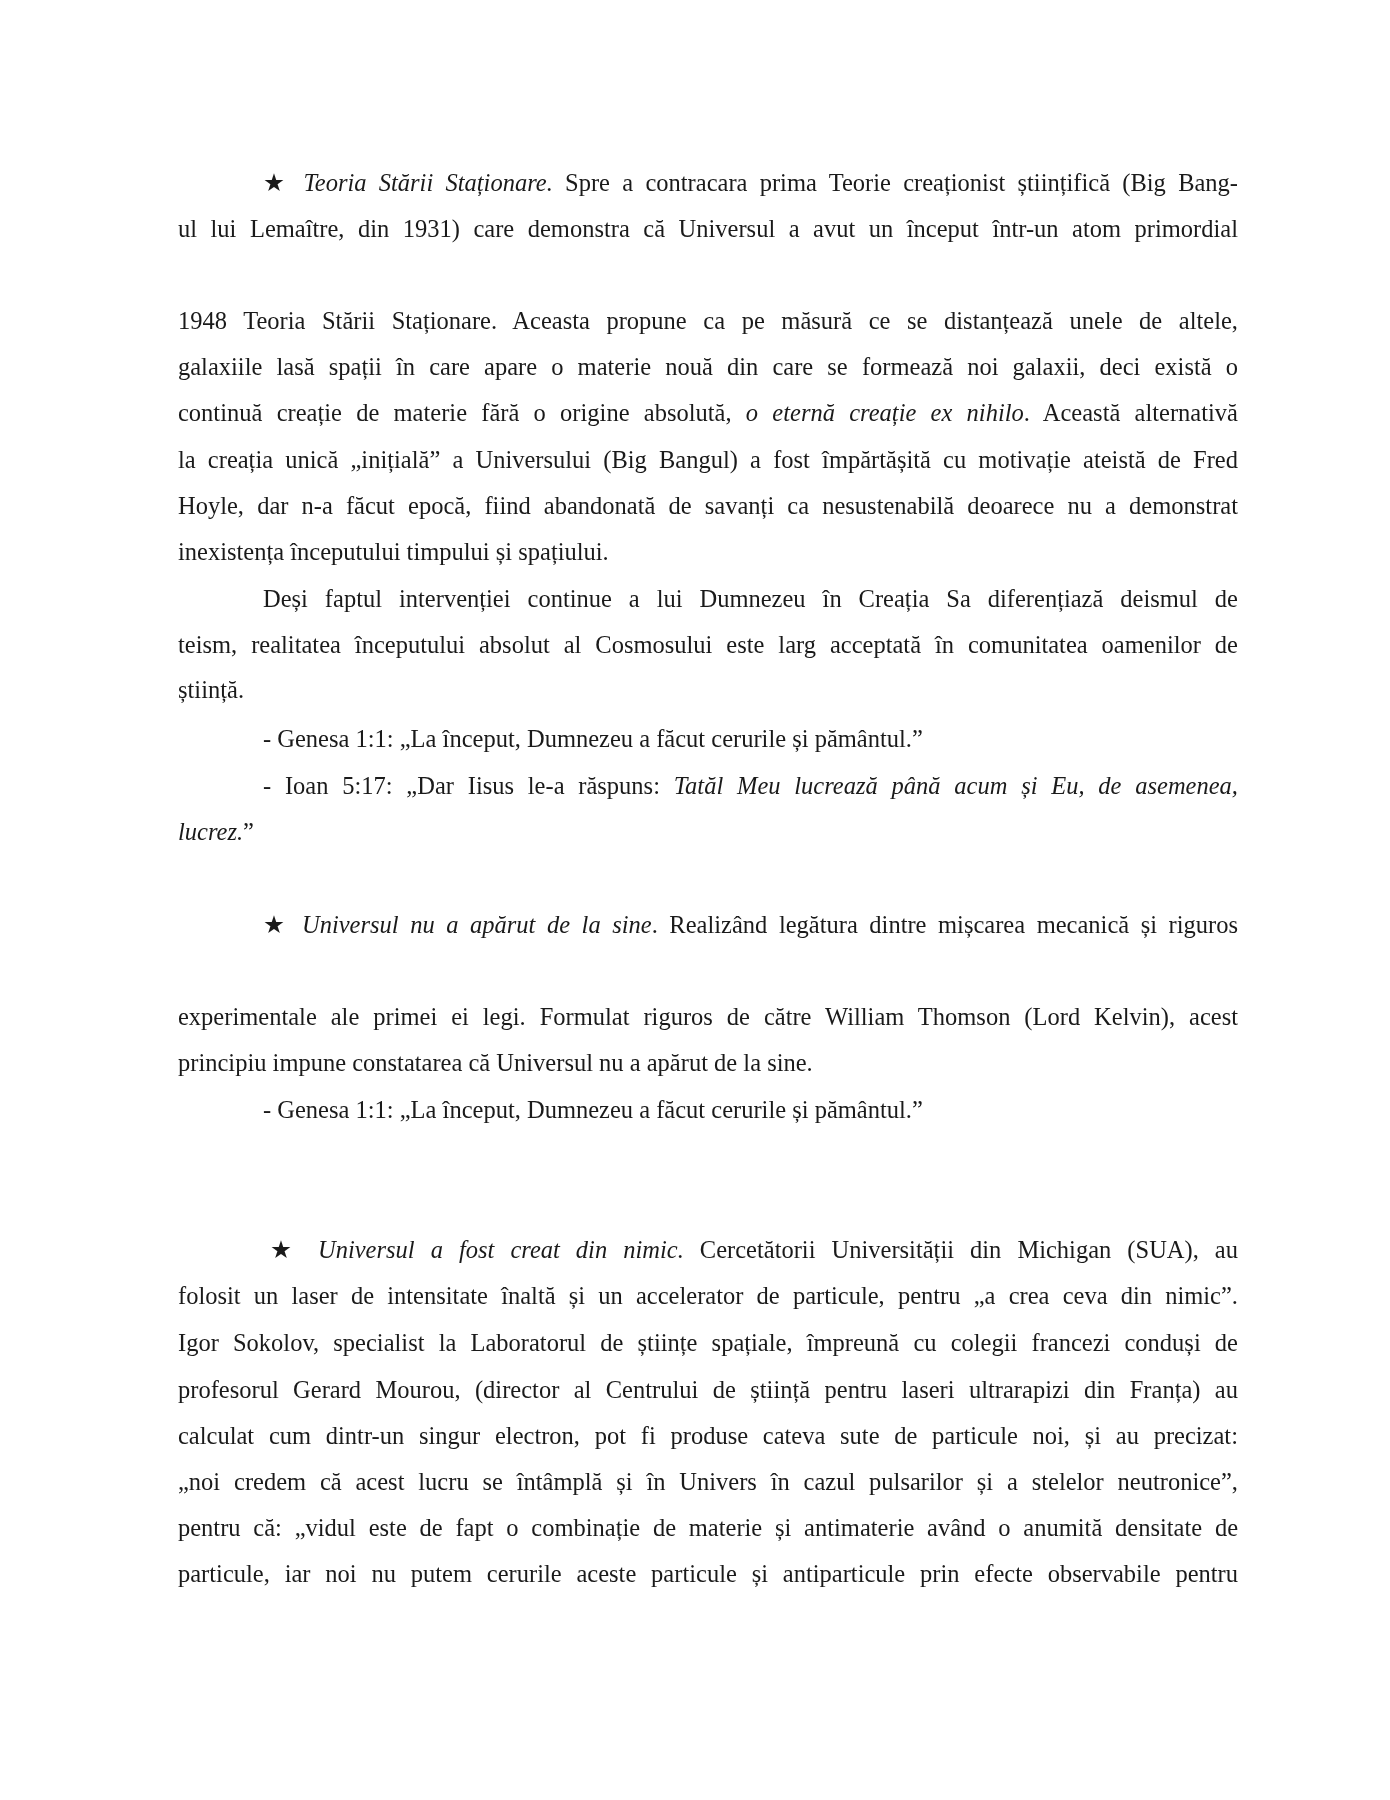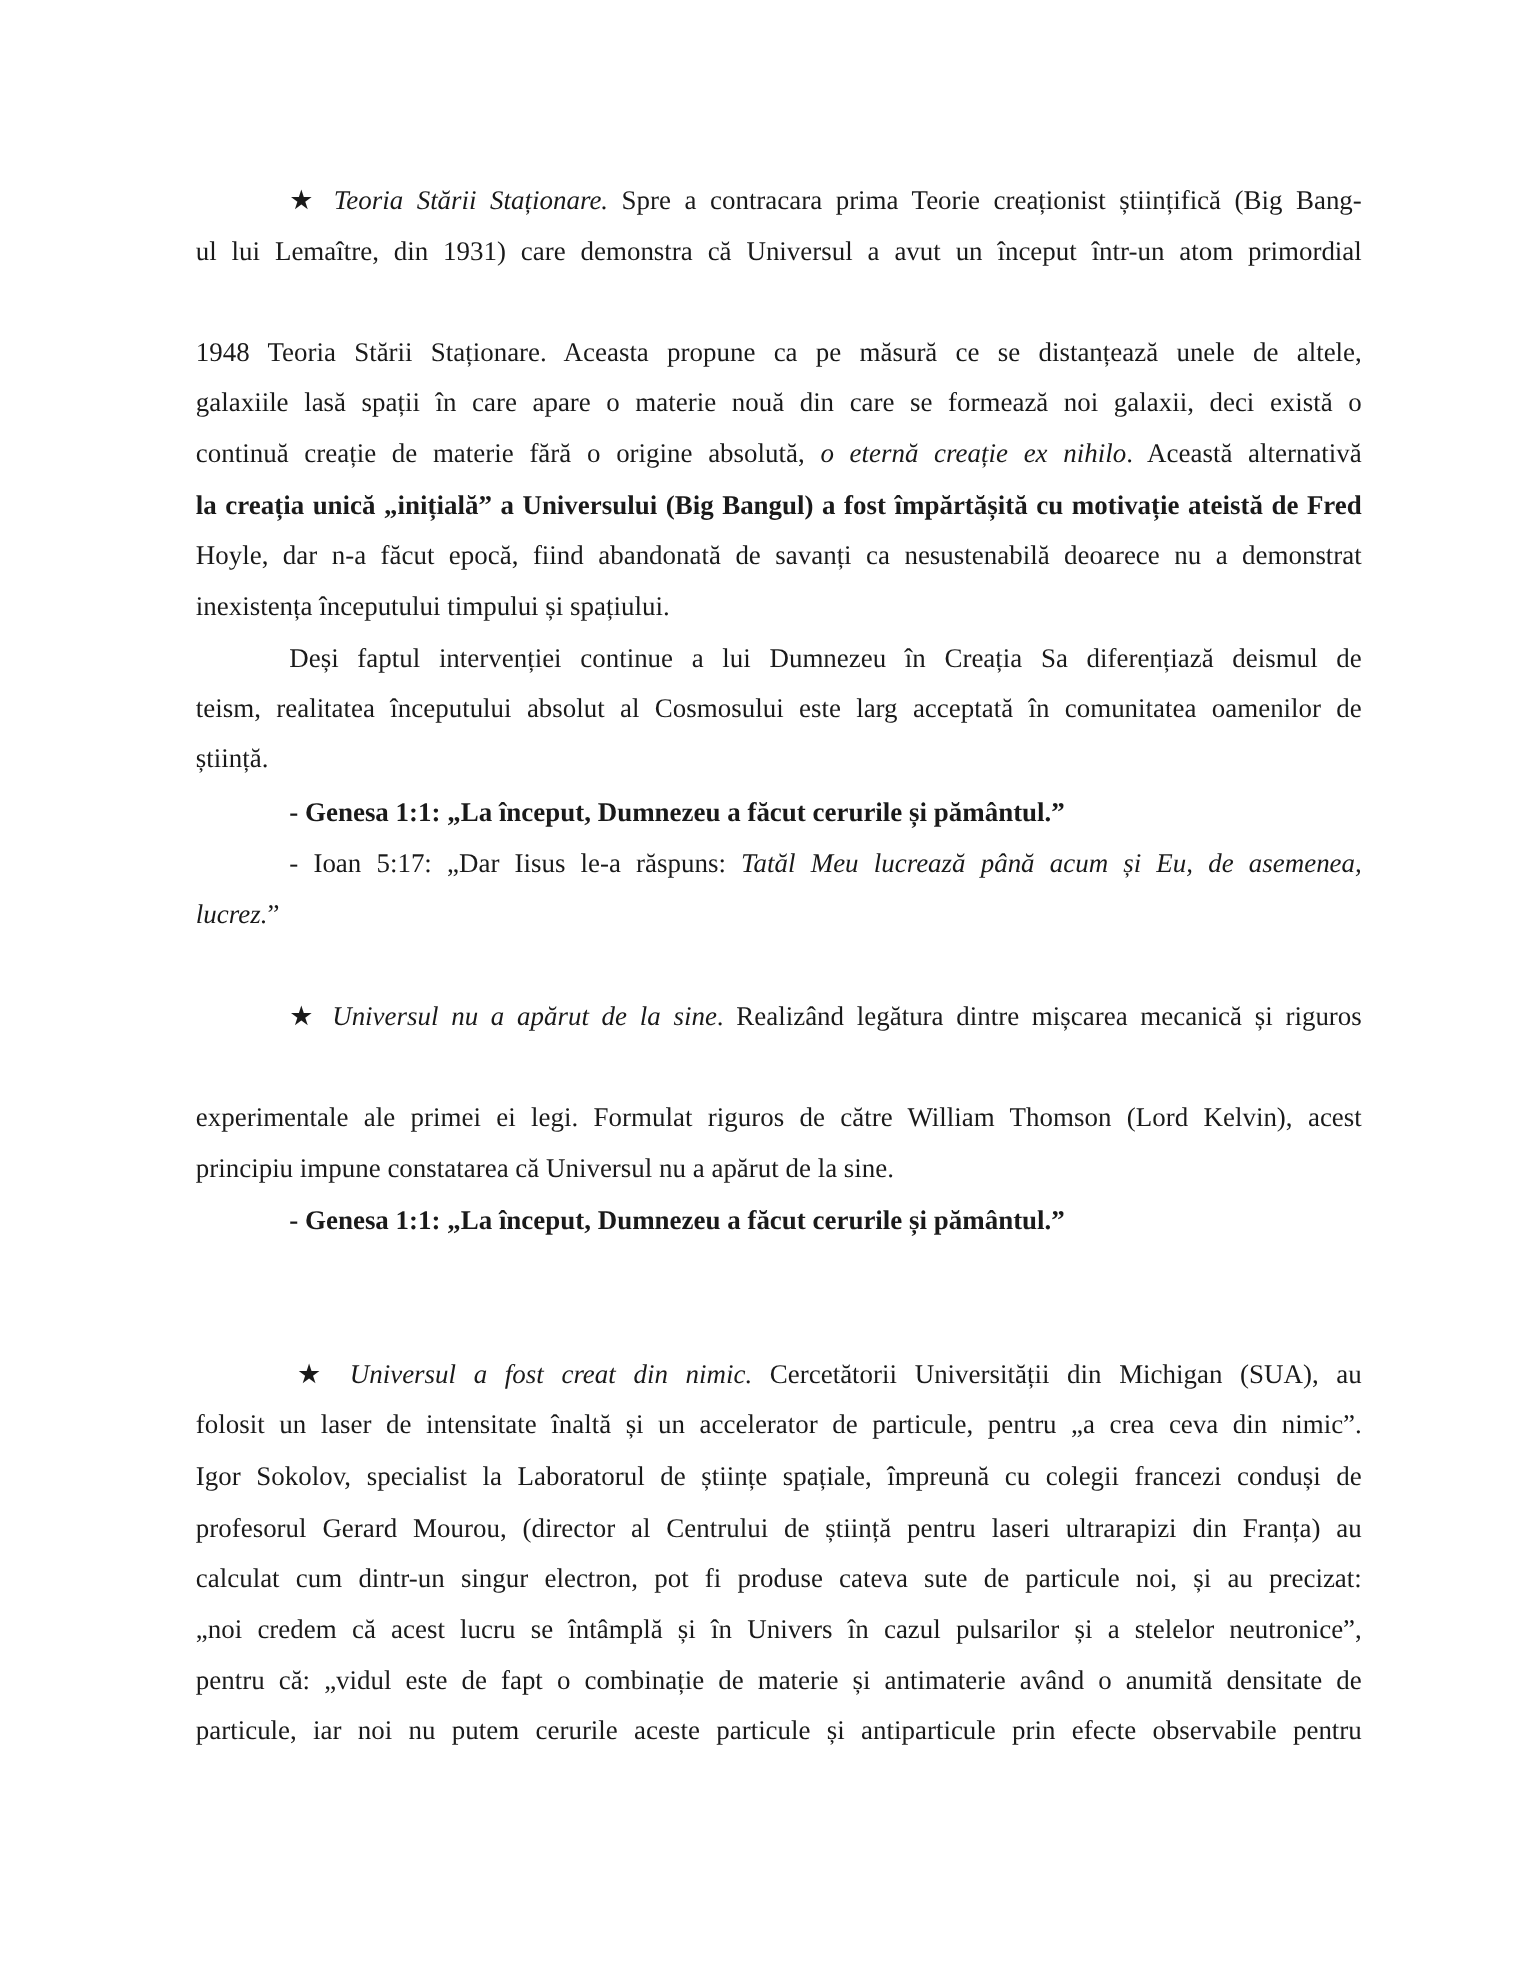--- a/index.html
+++ b/index.html
@@ -13,35 +13,35 @@
     width: 1060px;
     font-family: "Liberation Serif", serif;
     font-size: 24.5px;
     line-height: 30px;
     color: #1a1a1a;
     white-space: nowrap;
     transform-origin: left center;
   }
   .just { text-align: justify; text-align-last: justify; }
   .indent { left: 263px; width: 975px; }
-  .ref { left: 263px; font-weight: bold; }
+  .ref { left: 263px; }
   .i { font-style: italic; }
   .star { font-style: normal; }
 </style>
 </head>
 <body>
 
 <div class="page">
 
   <div class="line indent just" style="top: 168px; white-space: nowrap; width: 975.016px; transform: scaleX(1);"><span class="star">★</span> <span class="i">Teoria Stării Staționare.</span><span> Spre a contracara prima Teorie creaționist științifică (Big Bang-</span></div>
   <div class="line just" style="top: 214px; white-space: nowrap;">ul lui Lemaître, din 1931) care demonstra că Universul a avut un început într-un atom primordial</div>
   <div class="line just" style="top: 306px; white-space: nowrap;">1948 Teoria Stării Staționare. Aceasta propune ca pe măsură ce se distanțează unele de altele,</div>
   <div class="line just" style="top: 352px; white-space: nowrap;">galaxiile lasă spații în care apare o materie nouă din care se formează noi galaxii, deci există o</div>
   <div class="line just" style="top: 398px; white-space: nowrap;"><span>continuă creație de materie fără o origine absolută, </span><span class="i">o eternă creație ex nihilo</span><span>. Această alternativă</span></div>
-  <div class="line just" style="top: 445px; white-space: nowrap; font-weight: bold;">la creația unică „inițială” a Universului (Big Bangul) a fost împărtășită cu motivație ateistă de Fred</div>
+  <div class="line just" style="top: 445px; white-space: nowrap;">la creația unică „inițială” a Universului (Big Bangul) a fost împărtășită cu motivație ateistă de Fred</div>
   <div class="line just" style="top: 491px; white-space: nowrap;">Hoyle, dar n-a făcut epocă, fiind abandonată de savanți ca nesustenabilă deoarece nu a demonstrat</div>
   <div class="line" style="top: 537px; white-space: nowrap;">inexistența începutului timpului  și spațiului.</div>
 
   <div class="line indent just" style="top: 584px; white-space: nowrap;">Deși faptul intervenției continue a lui Dumnezeu în Creația Sa diferențiază deismul de</div>
   <div class="line just" style="top: 630px; white-space: nowrap;">teism, realitatea începutului absolut al Cosmosului este larg acceptată în comunitatea oamenilor de</div>
   <div class="line" style="top: 675px; white-space: nowrap;">știință.</div>
 
   <div class="line ref" style="top: 724px; white-space: nowrap;">- Genesa 1:1: „La început, Dumnezeu a făcut cerurile  și pământul.”</div>
   <div class="line indent just" style="top: 771px; white-space: nowrap;"><span>- Ioan 5:17: „Dar Iisus le-a răspuns: </span><span class="i">Tatăl Meu lucrează până acum  și Eu, de asemenea,</span></div>
   <div class="line" style="top: 817px; white-space: nowrap;"><span class="i">lucrez.</span><span>”</span></div>

